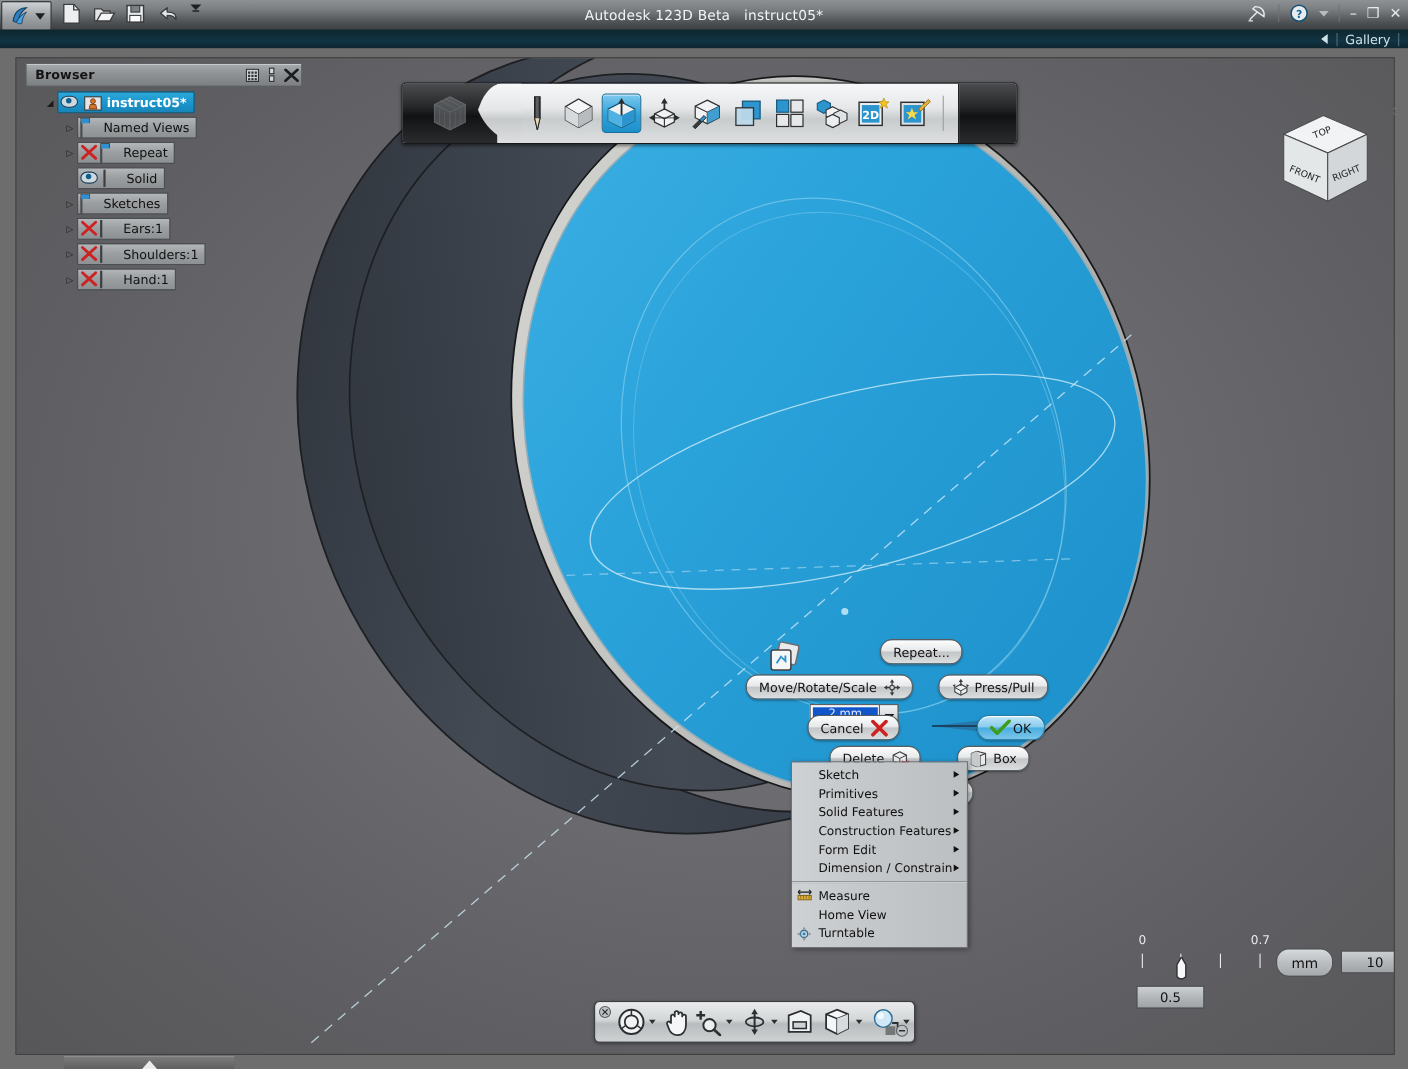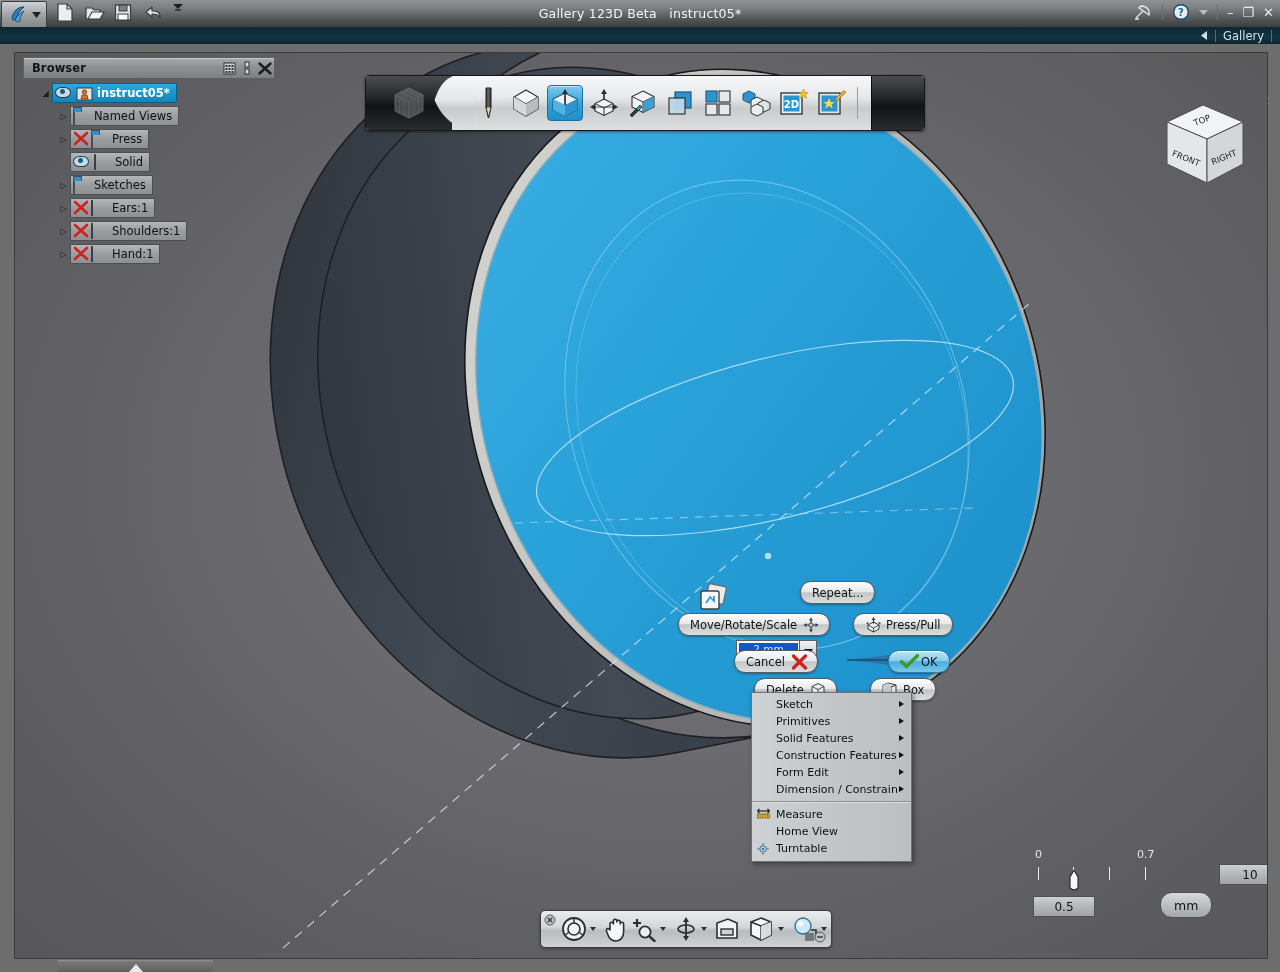--- a/index.html
+++ b/index.html
@@ -149,21 +149,21 @@
     font-size:11.5px;color:#131313;white-space:nowrap;
   }
   .mm.ok{
     background:linear-gradient(to bottom,#bfe4f7 0%,#8ccdee 45%,#4aaee0 52%,#7cc6ea 100%);
     border-color:#2b7ea8;
   }
   .mmi{width:15px;height:15px;display:inline-block;position:relative;}
 
   
   #ctxmenu{
-    position:absolute;left:736px;top:639px;width:159px;
+    position:absolute;left:704px;top:639px;width:159px;
     background:linear-gradient(to right,#cfd2d4,#c6c9cb 35%,#bcbfc1);
     border:1px solid #6e7173;
     box-shadow:2px 2px 5px rgba(0,0,0,.4);
     padding:3px 0 4px 0;font-size:11px;color:#0f0f0f;
   }
   #ctxmenu .mi{height:17px;display:flex;align-items:center;padding-left:10px;position:relative;}
   #ctxmenu .mi .lbl{margin-left:14px;}
   #ctxmenu .mi.ico .lbl{margin-left:14px;}
   #ctxmenu .arr{position:absolute;right:7px;top:5px;width:0;height:0;
     border-left:5px solid #111;border-top:3.5px solid transparent;border-bottom:3.5px solid transparent;}
@@ -210,21 +210,21 @@
   }
 
   .lbl{pointer-events:none;}
   svg{display:block;}
 </style>
 </head>
 <body>
 
 <div class="abs" id="titlebar">
   <div class="ttl">
-    <span>Gallery 123D Beta</span>&nbsp;&nbsp;&nbsp;<span>instruct05*</span>
+    <span>Autodesk 123D Beta</span>&nbsp;&nbsp;&nbsp;<span>instruct05*</span>
   </div>
 
   <div class="qat">
     <div class="appbtn">
       <span class="qicon">
         <svg width="22" height="21" viewBox="0 0 22 21">
           <path d="M4 15 C5 7 10 3 16 3 C12 6 10 9 9 13 C8 16 6 17 4 15Z" fill="#2f7fc4" stroke="#15415f" stroke-width="1"></path>
           <path d="M7 16 C9 12 12 9 16 7 C13 11 12 14 12 17 C10 18 8 18 7 16Z" fill="#4aa3dd" stroke="#15415f" stroke-width=".8"></path>
         </svg>
       </span>
@@ -415,21 +415,21 @@
           </div>
           <div class="trow" style="padding-left: 34px;">
             <span class="twist">▷</span>
             <span class="node">
               <span class="nicon" style="width:15px;">
                 <svg class="redx" viewBox="0 0 17 16">
                   <path d="M2 2 L14 13 M14 2 L2 13" stroke="#cc2222" stroke-width="2.6" stroke-linecap="round"></path>
                 </svg>
               </span>
               <span class="nicon" style="padding-top:3px;"><span class="ic-folder"></span></span>
-              <span>Press</span>
+              <span>Repeat</span>
             </span>
           </div>
           <div class="trow" style="padding-left: 34px;">
             <span class="twist"></span>
             <span class="node">
               <span class="nicon"><span class="ic-eye"></span></span>
               <span class="nicon"><span class="ic-cyl"></span></span>
               <span>Solid</span>
             </span>
           </div>
@@ -776,21 +776,21 @@
       <span class="rtick" style="left:124px;top:19px;"></span>
 
       <span class="abs" style="left:47px;top:22px;width:12px;height:21px;">
         <svg width="12" height="21" viewBox="0 0 12 21">
           <path d="M6 0 L10 7 L10 18 Q6 22 2 18 L2 7Z" fill="#f7f8f9" stroke="#2b2e30" stroke-width="1.2"></path>
         </svg>
       </span>
 
       <span class="rbox" style="left:12px;top:48px;">0.5</span>
 
-      <span class="rpill" style="left:139px;top:14px;margin-top:30px;">mm</span>
+      <span class="rpill" style="left:139px;top:14px;">mm</span>
 
       <span class="rbox" style="left:198px;top:16px;">10</span>
     </div>
 
     <div id="navbar">
       <span class="abs" style="left:3px;top:3px;">
         <svg width="12" height="12" viewBox="0 0 12 12">
           <circle cx="6" cy="6" r="5" fill="#bfc2c4" stroke="#5a5d5f" stroke-width="1"></circle>
           <path d="M3.6 3.6 L8.4 8.4 M8.4 3.6 L3.6 8.4" stroke="#2c2f31" stroke-width="1.2"></path>
         </svg>

